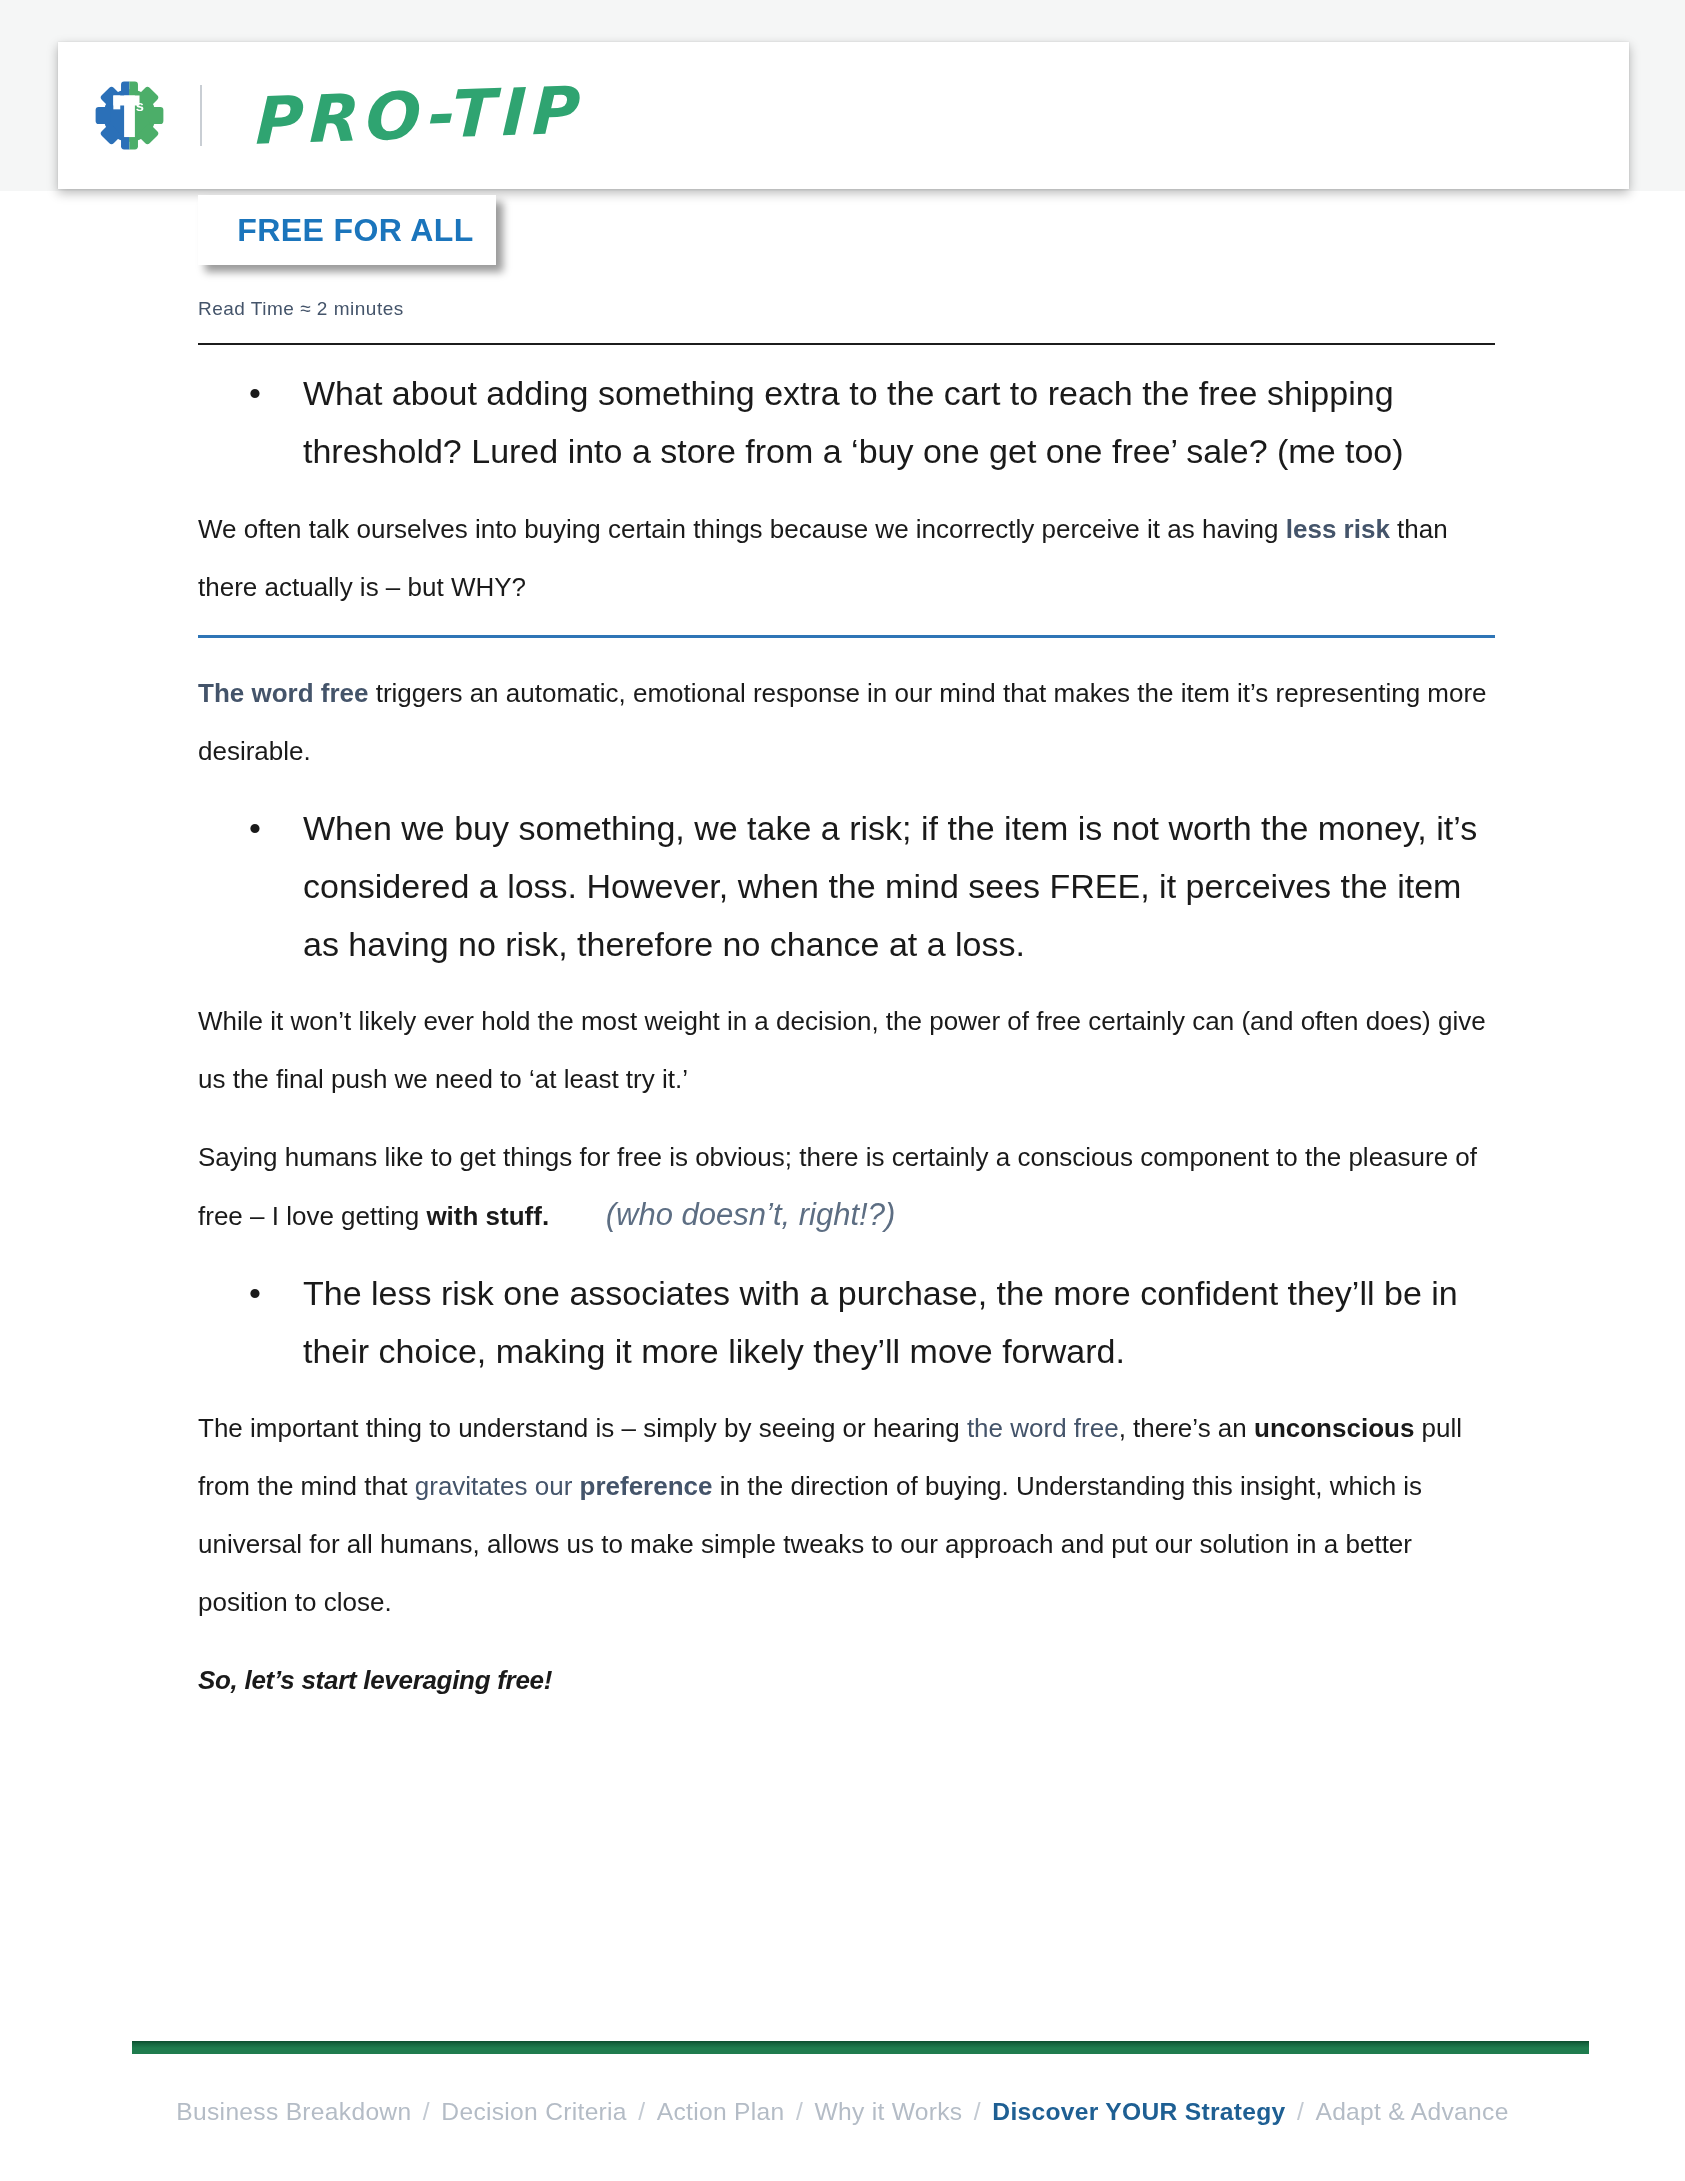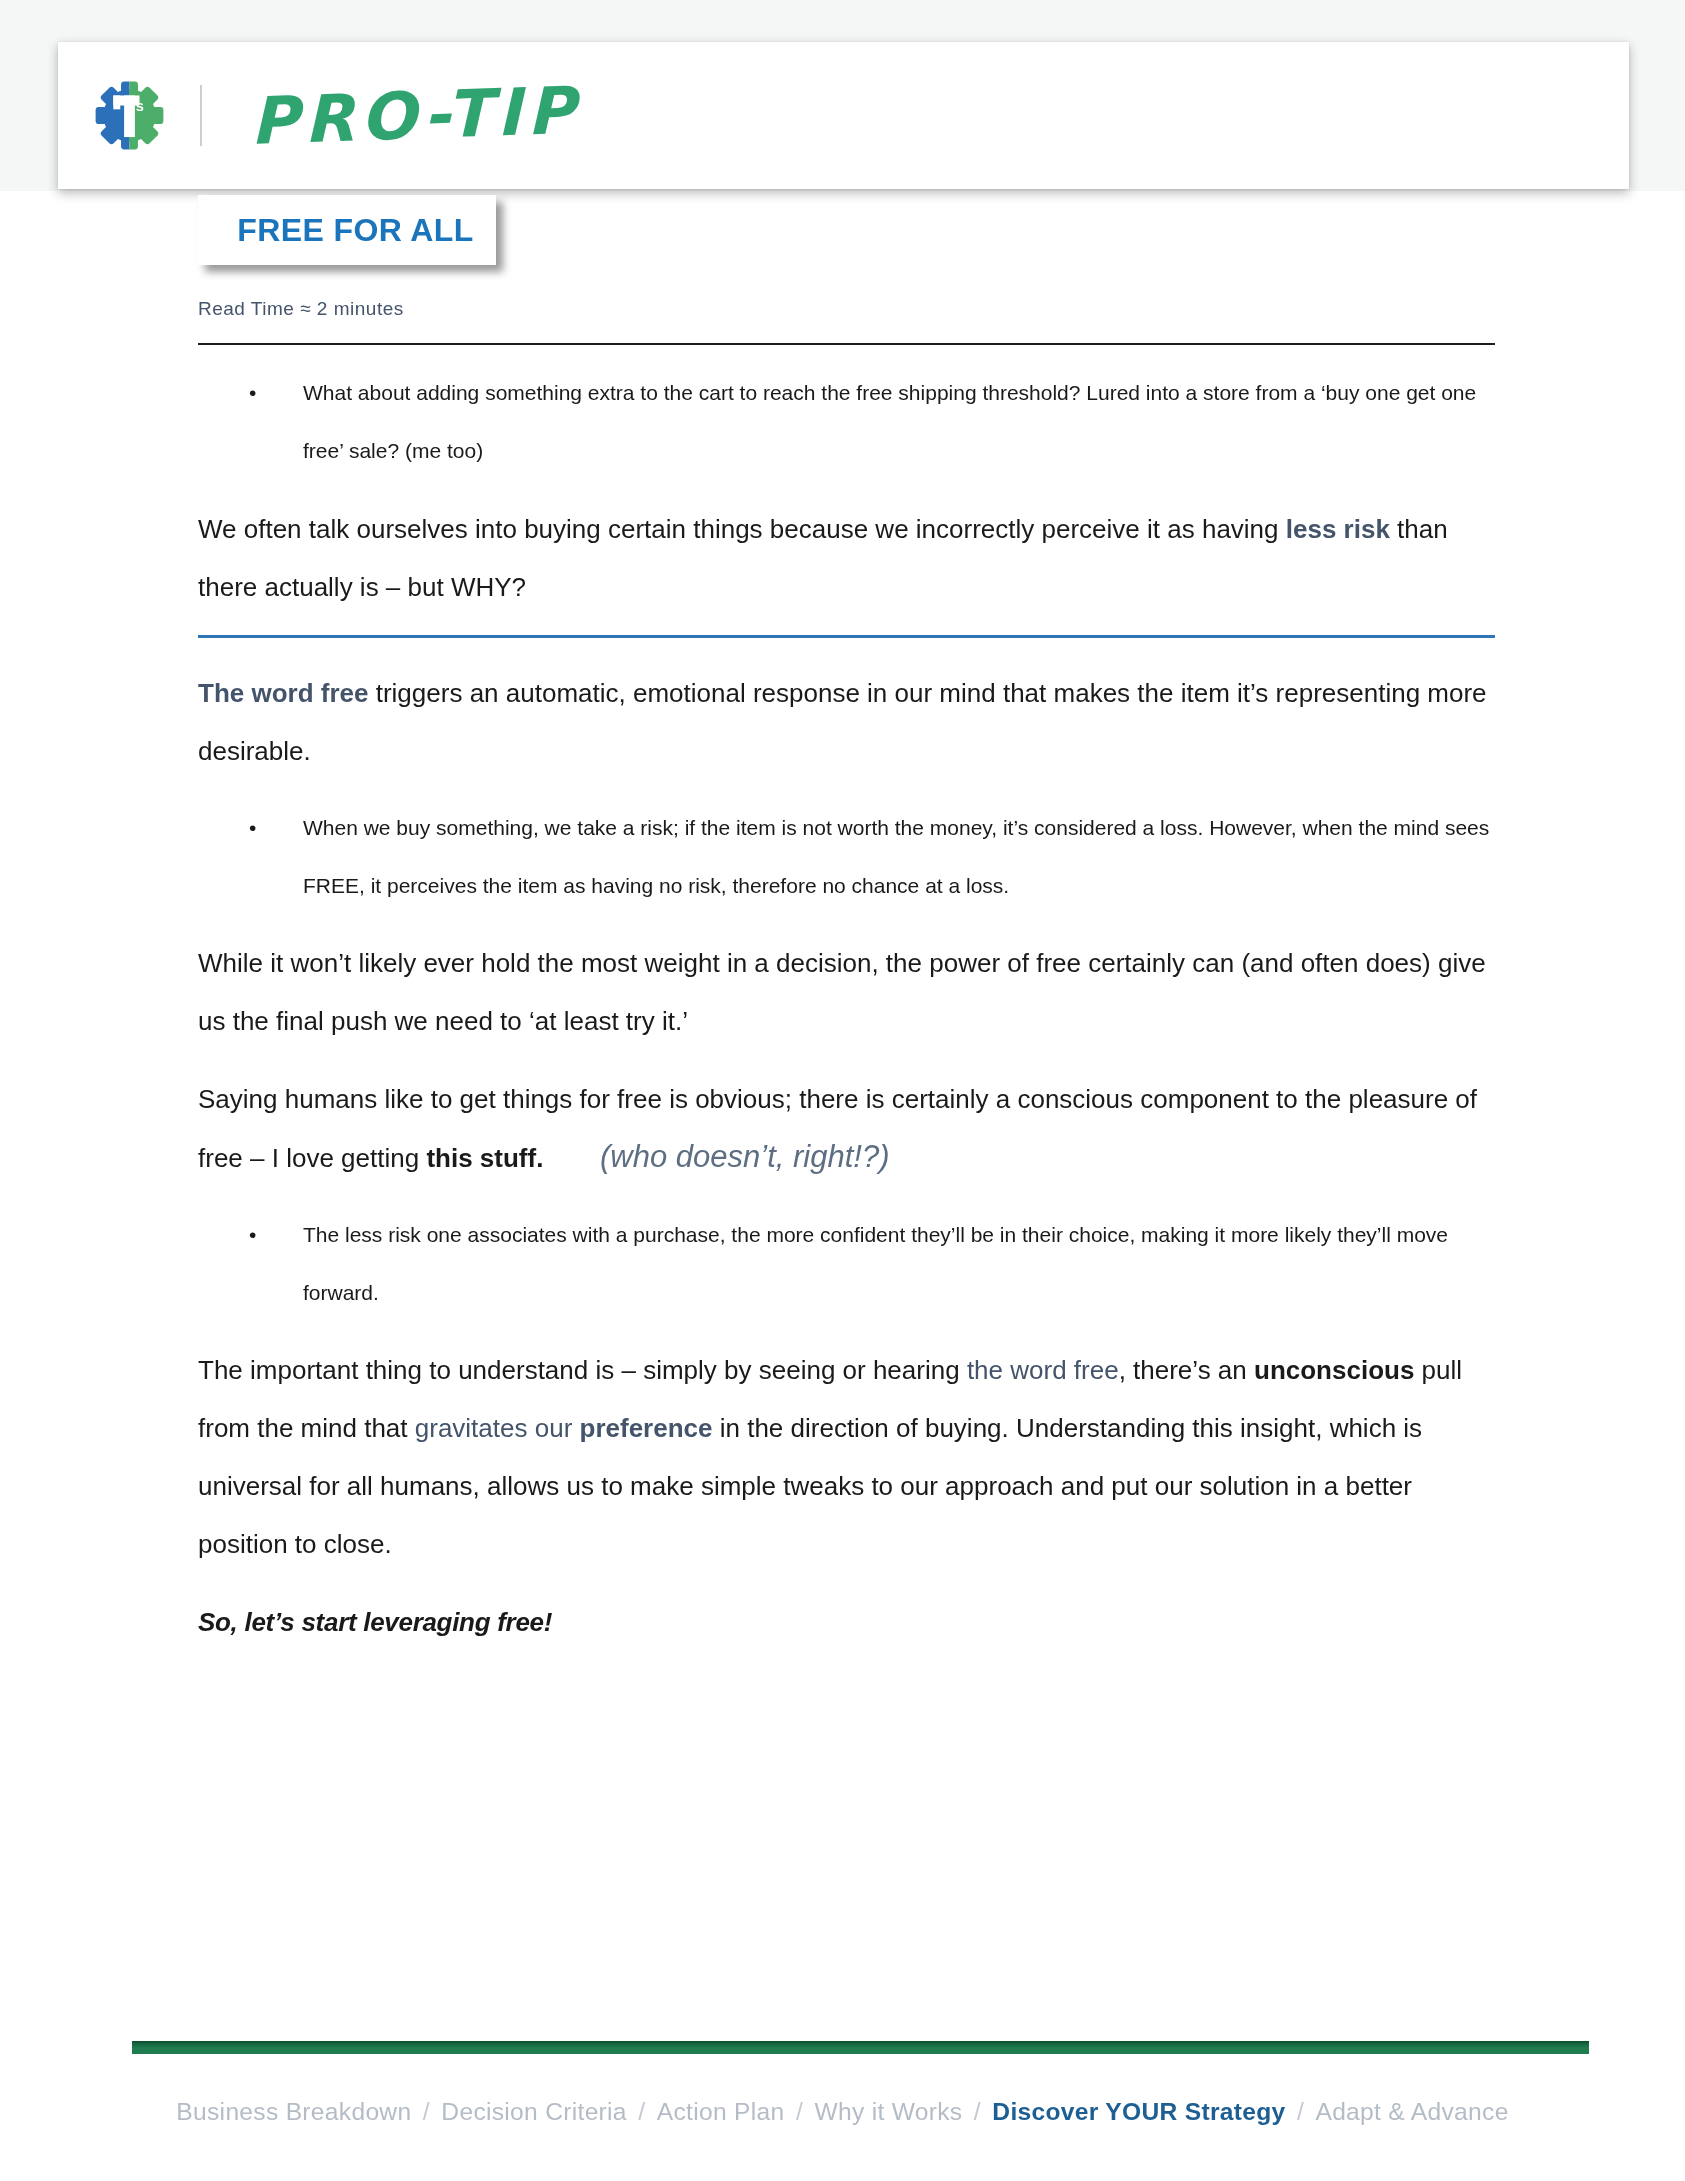--- a/index.html
+++ b/index.html
@@ -61,21 +61,21 @@
   }
   .rule-blue{
     border:none;border-top:3.5px solid #2E75B6;margin:14px 0 26px 0;
   }
   .content p{
     font-size:26px;line-height:58px;margin:0 0 19.3px 0;
   }
   .content ul{list-style:none;margin:0 0 19.3px 0;padding:0;}
   .content li{
     position:relative;padding-left:105px;
-    font-size:21px;line-height:58px;
+    font-size:34px;line-height:58px;
   }
   .content li::before{
     content:"\2022";
     position:absolute;left:51px;top:0;
   }
   .accent{color:#44546A;}
   .accent-bold{color:#44546A;font-weight:700;}
   .bold{font-weight:700;}
   .bi{font-weight:700;font-style:italic;letter-spacing:-0.3px;}
   .note{color:#5d6e83;font-style:italic;font-size:31px;margin-left:48px;}
@@ -154,21 +154,21 @@
     <hr class="rule-blue">
 
     <p><span class="accent-bold">The word free</span><span> triggers an automatic, emotional response in our mind that makes the item it’s representing more desirable.</span></p>
 
     <ul>
       <li>When we buy something, we take a risk; if the item is not worth the money, it’s considered a loss. However, when the mind sees FREE, it perceives the item as having no risk, therefore no chance at a loss.</li>
     </ul>
 
     <p><span>While it won’t likely ever hold the most weight in a decision, the power of free certainly can (and often does) give us the final push we need to ‘at least try it.’</span></p>
 
-    <p><span>Saying humans like to get things for free is obvious; there is certainly a conscious component to the pleasure of free – I love getting </span><span class="bold">this stuff.</span><span class="note"> (who doesn’t, right!?)</span></p>
+    <p><span>Saying humans like to get things for free is obvious; there is certainly a conscious component to the pleasure of free – I love getting </span><span class="bold">with stuff.</span><span class="note"> (who doesn’t, right!?)</span></p>
 
 
     <ul>
       <li>The less risk one associates with a purchase, the more confident they’ll be in their choice, making it more likely they’ll move forward.</li>
     </ul>
 
     <p><span>The important thing to understand is – simply by seeing or hearing </span><span class="accent">the word free</span><span>, there’s an </span><span class="bold">unconscious</span><span> pull from the mind that </span><span class="accent">gravitates our </span><span class="accent-bold">preference</span><span> in the direction of buying. Understanding this insight, which is universal for all humans, allows us to make simple tweaks to our approach and put our solution in a better position to close.</span></p>
 
     <p class="closing"><span>So, let’s start leveraging free!</span></p>
   </div>

